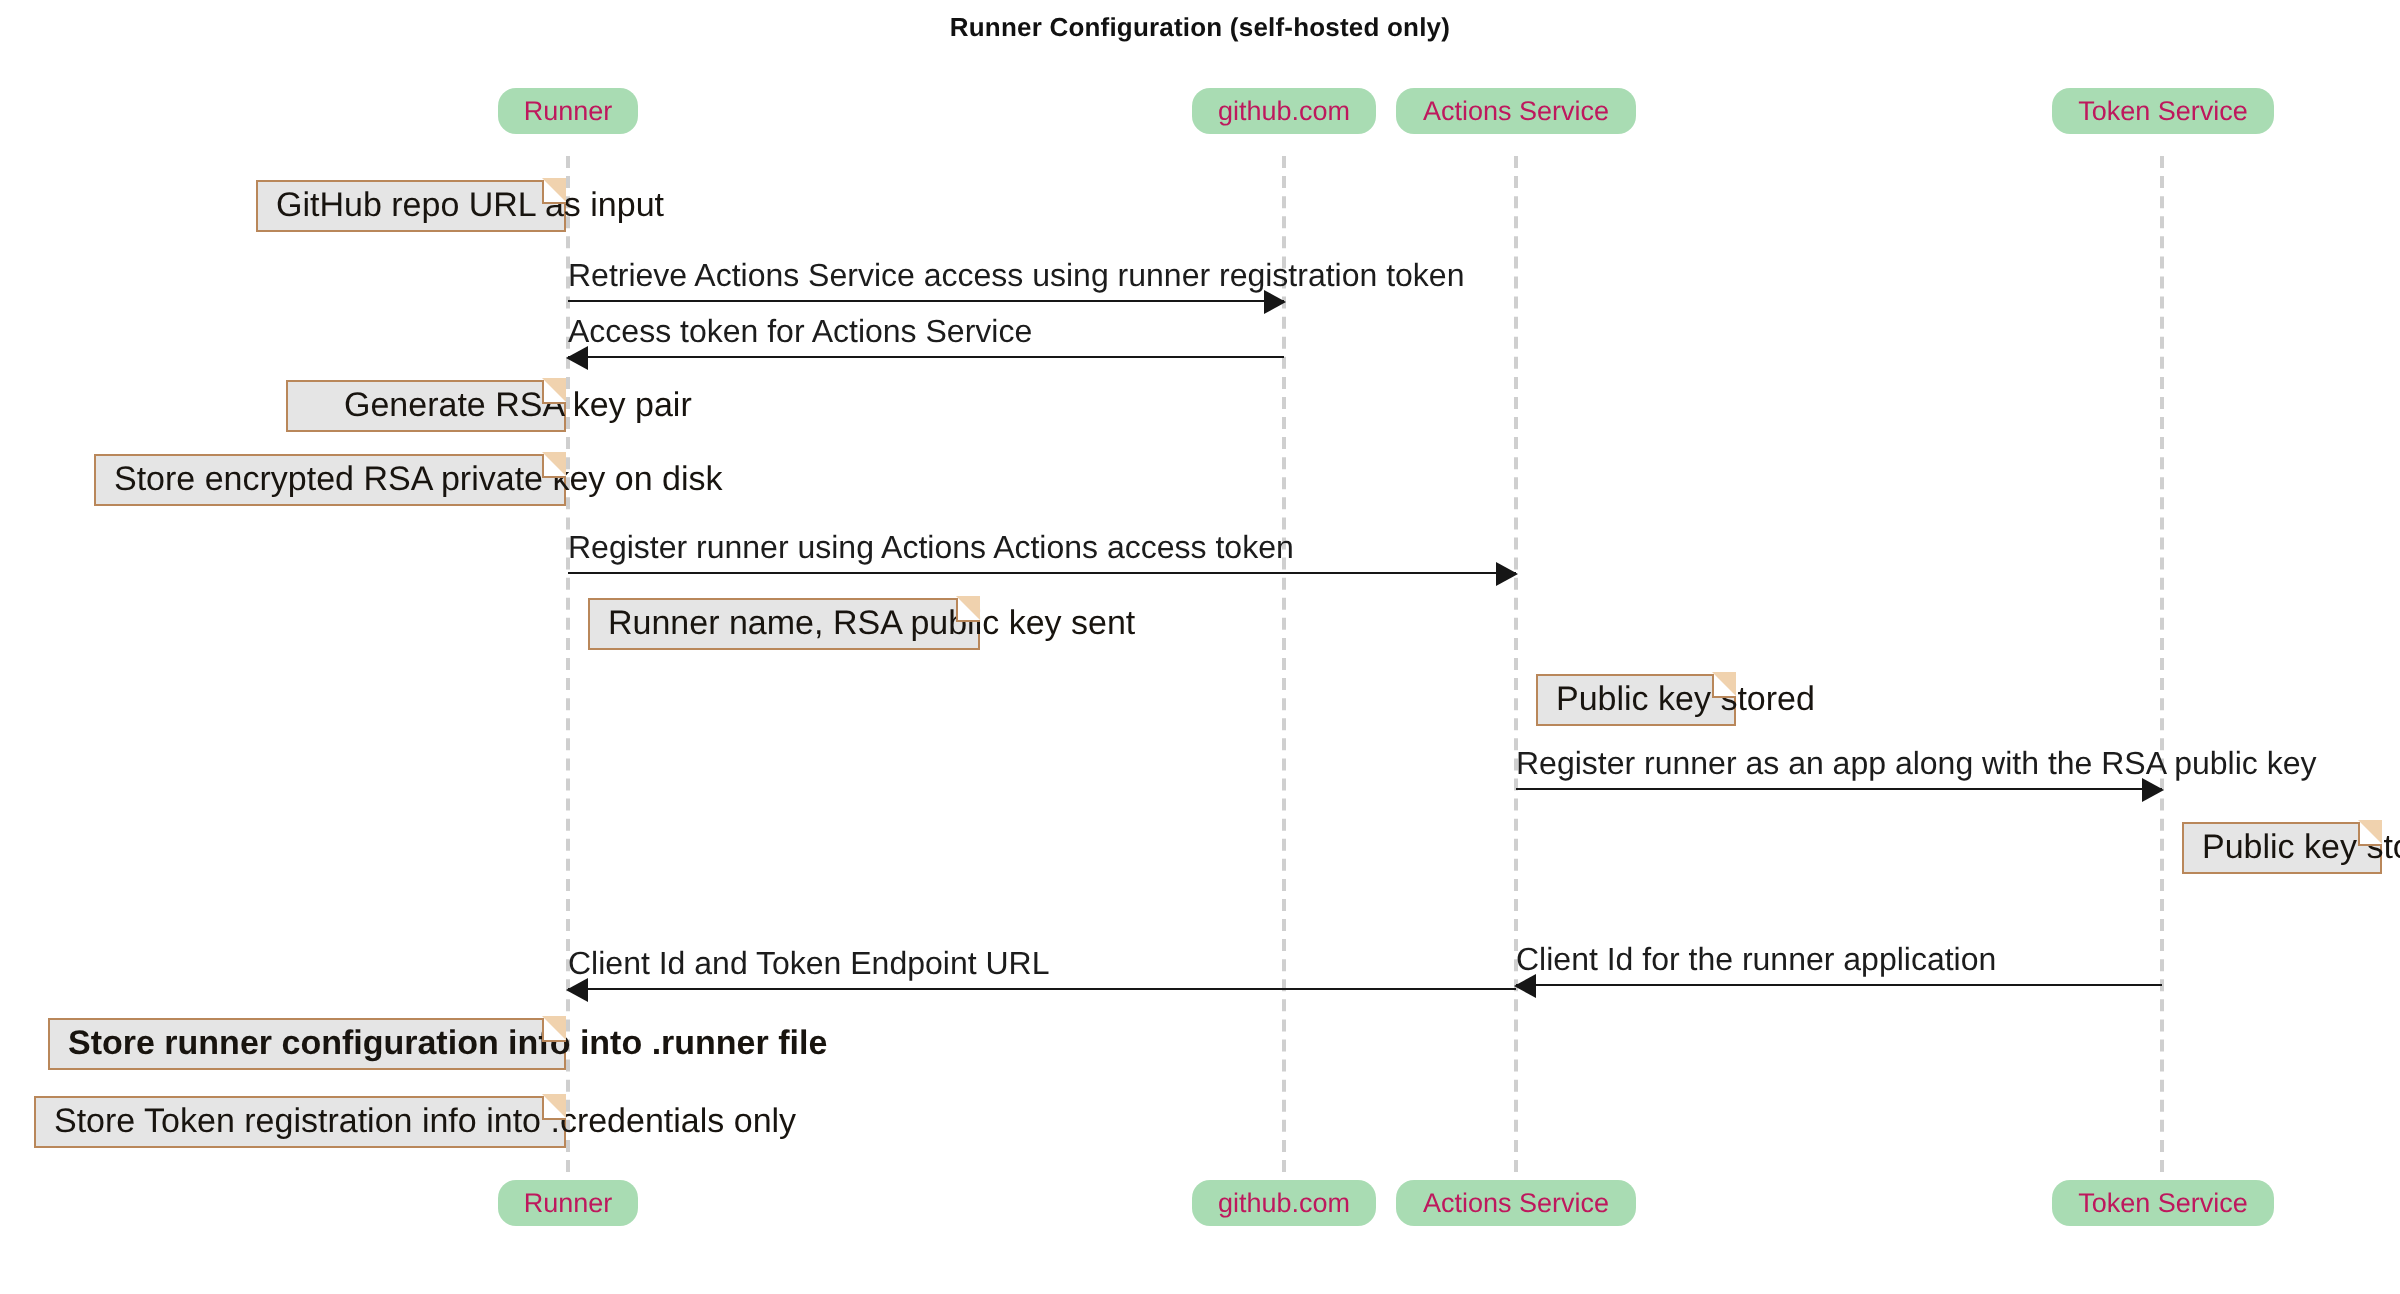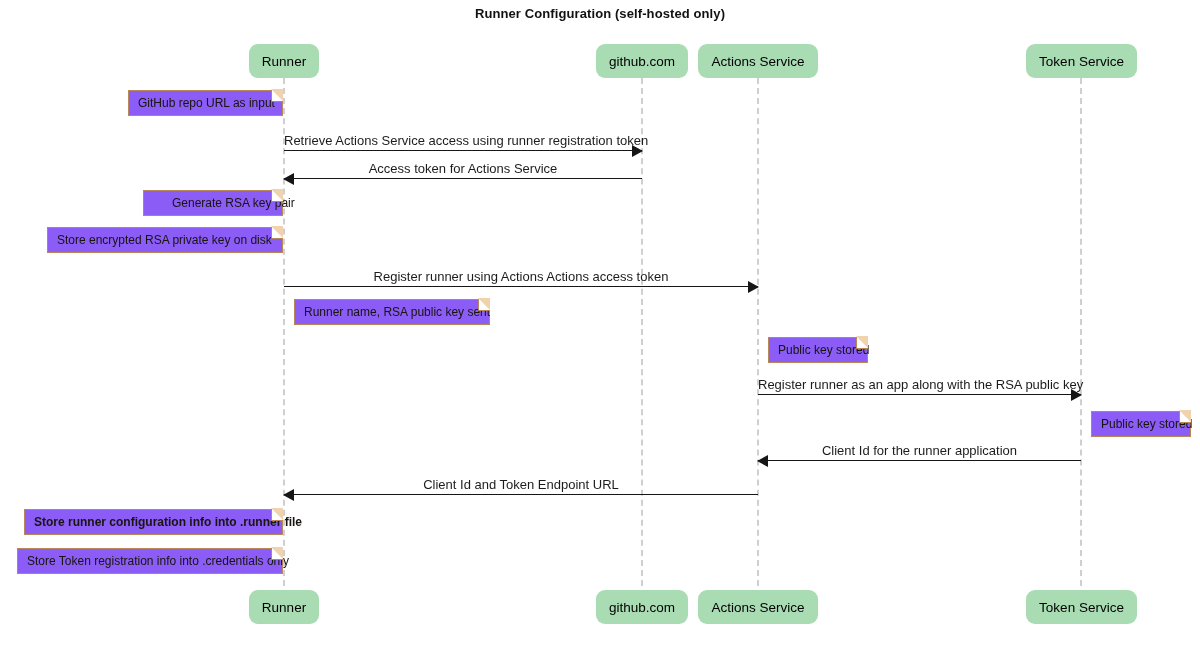--- a/index.html
+++ b/index.html
@@ -33,28 +33,28 @@
   .lifeline {
     position: absolute;
     top: 78px;
     width: 0;
     height: 508px;
     border-left: 2px dashed #cfcfcf;
   }
   
   .participant {
     position: absolute;
-    height: 34px;
+    height: 23px;
     background: #a9dcb3;
     border-radius: 9px;
     display: flex;
     align-items: center;
     justify-content: center;
     font-size: 13.5px;
-    color: #000000;
+    color: #be185d;
     box-sizing: border-box;
     padding: 0 24px;
     white-space: nowrap;
   }
   
   .msg {
     position: absolute;
     height: 2px;
   }
   .msg .line {
@@ -62,22 +62,21 @@
     left: 0;
     top: 0;
     height: 0;
     width: 100%;
     border-top: 1.6px solid #161616;
   }
   .msg .label {
     position: absolute;
     bottom: 4px;
     width: 100%;
-    text-align: center;
-    font-size: 13px;
+    font-size: 16px;
     color: #1c1c1c;
     white-space: nowrap;
   }
   .msg .head {
     position: absolute;
     top: -5px;
     width: 0;
     height: 0;
     border-top: 6px solid transparent;
     border-bottom: 6px solid transparent;
@@ -86,24 +85,24 @@
     right: -1px;
     border-left: 11px solid #161616;
   }
   .msg.left .head {
     left: -1px;
     border-right: 11px solid #161616;
   }
   
   .note {
     position: absolute;
-    background: #8b5cf6;
+    background: #e5e5e5;
     border: 1px solid #b9875a;
     box-sizing: border-box;
-    font-size: 12px;
+    font-size: 17px;
     color: #18140f;
     display: flex;
     align-items: center;
     padding: 0 9px;
     height: 26px;
     white-space: nowrap;
   }
   .note .fold {
     position: absolute;
     top: -1px;
@@ -180,21 +179,21 @@
       <div class="msg right" style="left: 284px; width: 474px; top: 286px;">
         <div class="line"></div>
         <div class="head"></div>
         <div class="label">Register runner using Actions Actions access token</div>
       </div>
       <div class="msg right" style="left: 758px; width: 323px; top: 394px;">
         <div class="line"></div>
         <div class="head"></div>
         <div class="label">Register runner as an app along with the RSA public key</div>
       </div>
-      <div class="msg left" style="left: 758px; width: 323px; top: 460px;">
+      <div class="msg left" style="left: 758px; width: 323px; top: 492px;">
         <div class="line"></div>
         <div class="head"></div>
         <div class="label">Client Id for the runner application</div>
       </div>
       <div class="msg left" style="left: 284px; width: 474px; top: 494px;">
         <div class="line"></div>
         <div class="head"></div>
         <div class="label">Client Id and Token Endpoint URL</div>
       </div>
     </div>

